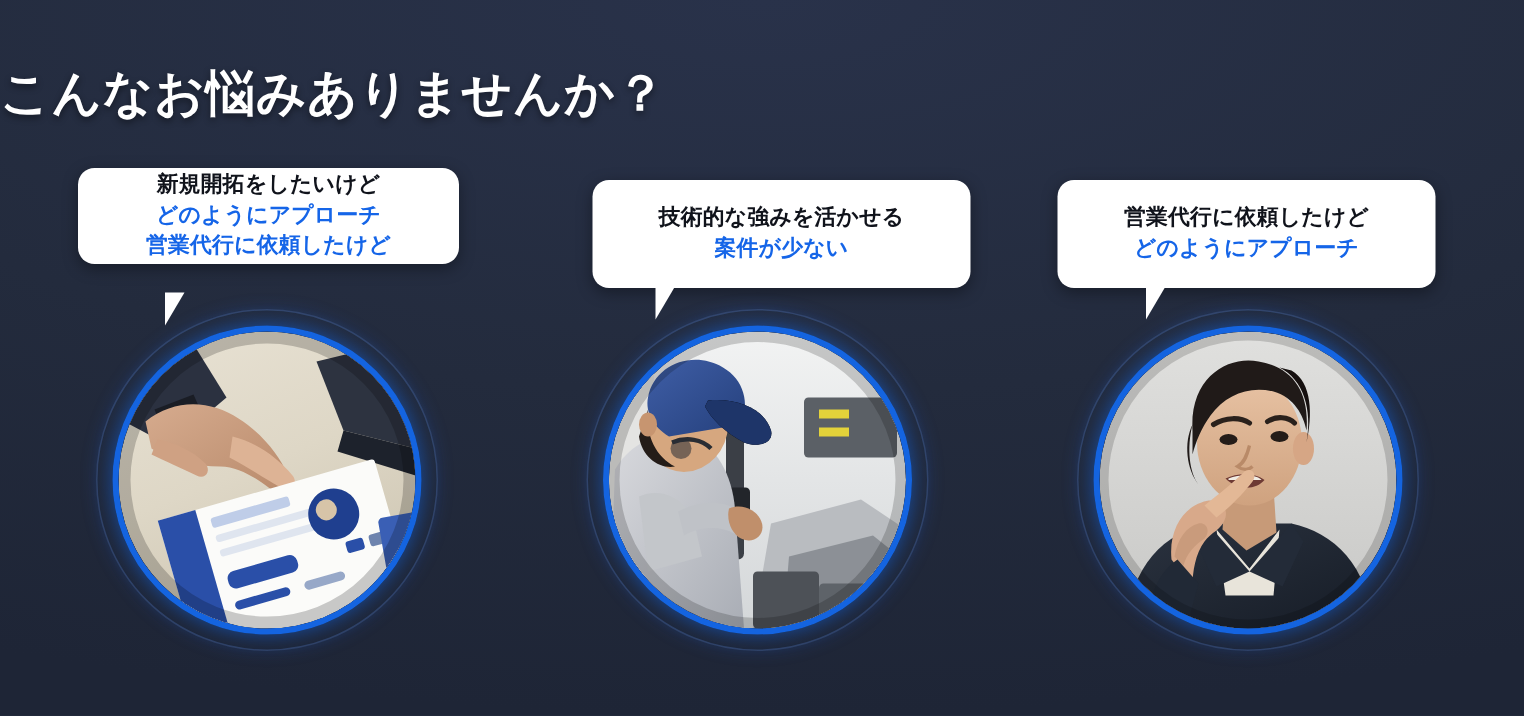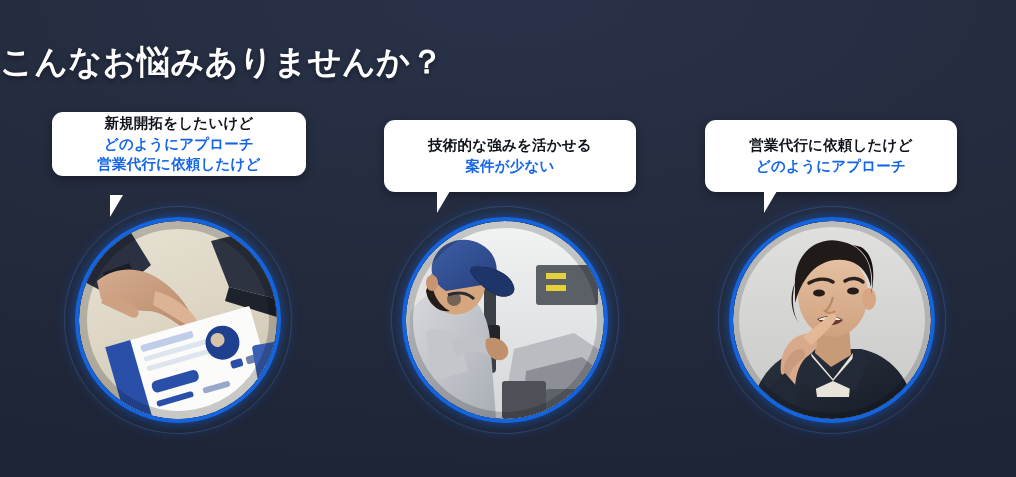--- a/index.html
+++ b/index.html
@@ -71,21 +71,21 @@
 
   
   #bubble-1 { left: 52px;  top: 112px; width: 254px; height: 64px; }
   #tail-1 {
     left: 110px; top: 195px;
     border-left: 13px solid #ffffff;
     border-right: 11px solid transparent;
     border-bottom: 22px solid transparent;
   }
   
-  #bubble-2 { left: 384px; top: 120px; width: 252px; height: 72px; }
+  #bubble-2 { left: 395px; top: 120px; width: 252px; height: 72px; }
   #tail-2 {
     left: 437px; top: 191px;
     border-left: 13px solid #ffffff;
     border-right: 11px solid transparent;
     border-bottom: 22px solid transparent;
   }
   
   #bubble-3 { left: 705px; top: 120px; width: 252px; height: 72px; }
   #tail-3 {
     left: 764px; top: 191px;

